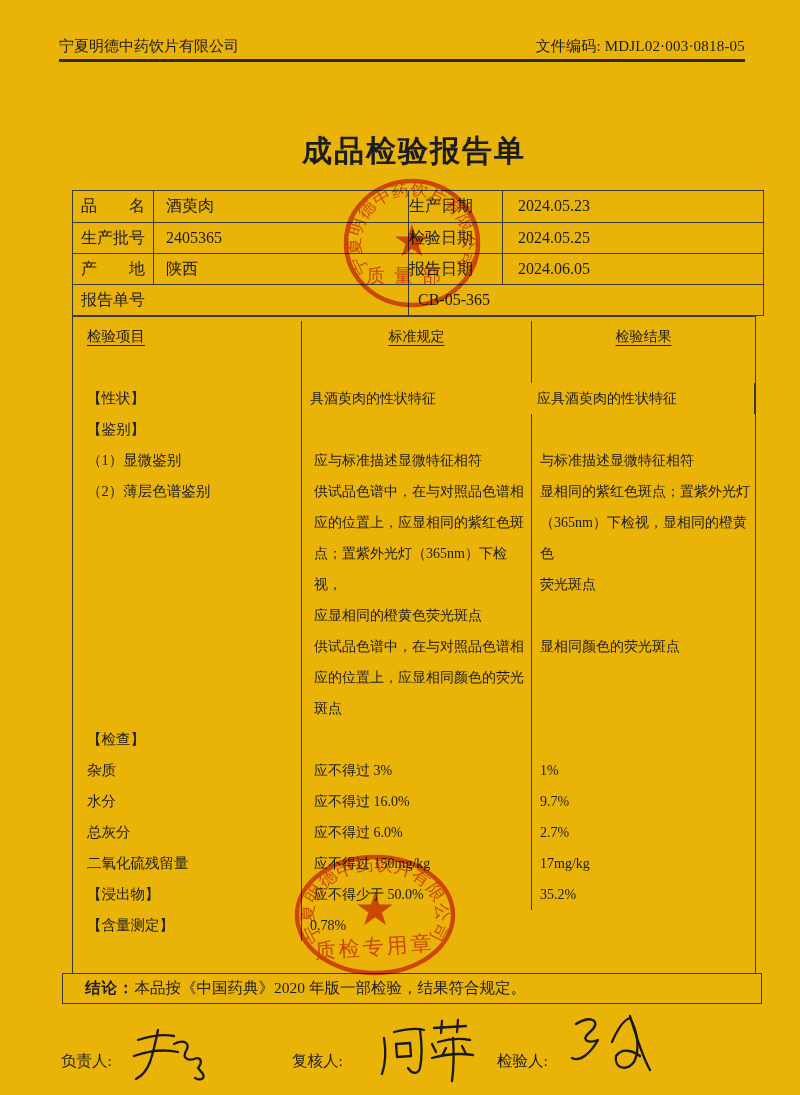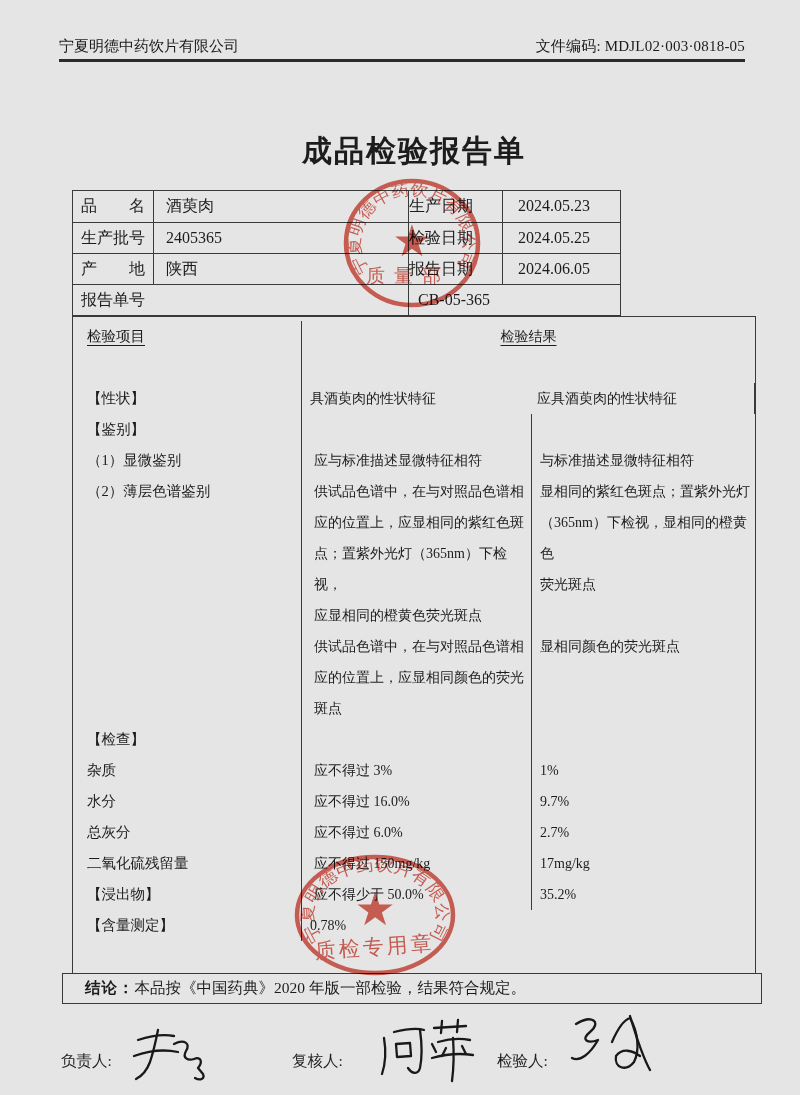--- a/index.html
+++ b/index.html
@@ -1,31 +1,31 @@
 <!DOCTYPE html>
 <html><head>
 <meta charset="utf-8">
 <style>
   html,body{margin:0;padding:0;background:#ffffff;}
   body{width:800px;height:1095px;position:relative;
        font-family:"Liberation Serif","DejaVu Serif",serif;color:#1c1c1c;}
-  .page{position:absolute;inset:0;background:#e5e5e5;overflow:hidden;}
+  .page{position:absolute;inset:0;background:#eab308;overflow:hidden;}
 
   
   .phead{position:absolute;left:59px;top:28px;width:686px;height:34px;
          border-bottom:3px solid #2b2b2b;display:flex;justify-content:space-between;
          align-items:flex-end;padding-bottom:3px;box-sizing:border-box;font-size:15px;}
   .phead .code{letter-spacing:.2px;}
 
   
   .title{position:absolute;left:72px;top:131px;width:684px;text-align:center;
          font-size:30px;font-weight:bold;letter-spacing:2px;}
 
   
-  .itable{position:absolute;left:72px;top:190px;width:549px;box-sizing:border-box;
+  .itable{position:absolute;left:72px;top:190px;width:692px;box-sizing:border-box;
           border:1.6px solid #3a3a3a;font-size:16px;}
   .irow{display:flex;height:31px;line-height:30px;box-sizing:border-box;}
   .irow + .irow{border-top:1.4px solid #3a3a3a;}
   .icell{box-sizing:border-box;overflow:hidden;white-space:nowrap;}
   .icell + .icell{border-left:1.4px solid #3a3a3a;}
   .ic-l1{width:80px;padding-left:8px;}
   .ic-v1{width:255px;padding-left:12px;}
   .ic-l2{width:94px;}
   .ic-v2{flex:1;padding-left:15px;}
   .ic-span-l{width:335px;padding-left:8px;}
@@ -97,20 +97,21 @@
     </div>
     <div class="irow">
       <div class="icell ic-span-l">报告单号</div>
       <div class="icell ic-span-v">CB-05-365</div>
     </div>
   </div>
 
   <div class="rtable">
     <div class="rrow rhead">
       <div class="rcell rc-item"><u>检验项目</u></div>
+      <div class="rcell rc-std"><u>标准规定</u></div>
       <div class="rcell rc-res"><u>检验结果</u></div>
     </div>
 
     <div class="rrow">
       <div class="rcell rc-item">【性状】</div>
       <div class="rcell rc-res">具酒萸肉的性状特征</div>
       <div class="rcell rc-std">应具酒萸肉的性状特征</div>
     </div>
     <div class="rrow">
       <div class="rcell rc-item">【鉴别】</div>

